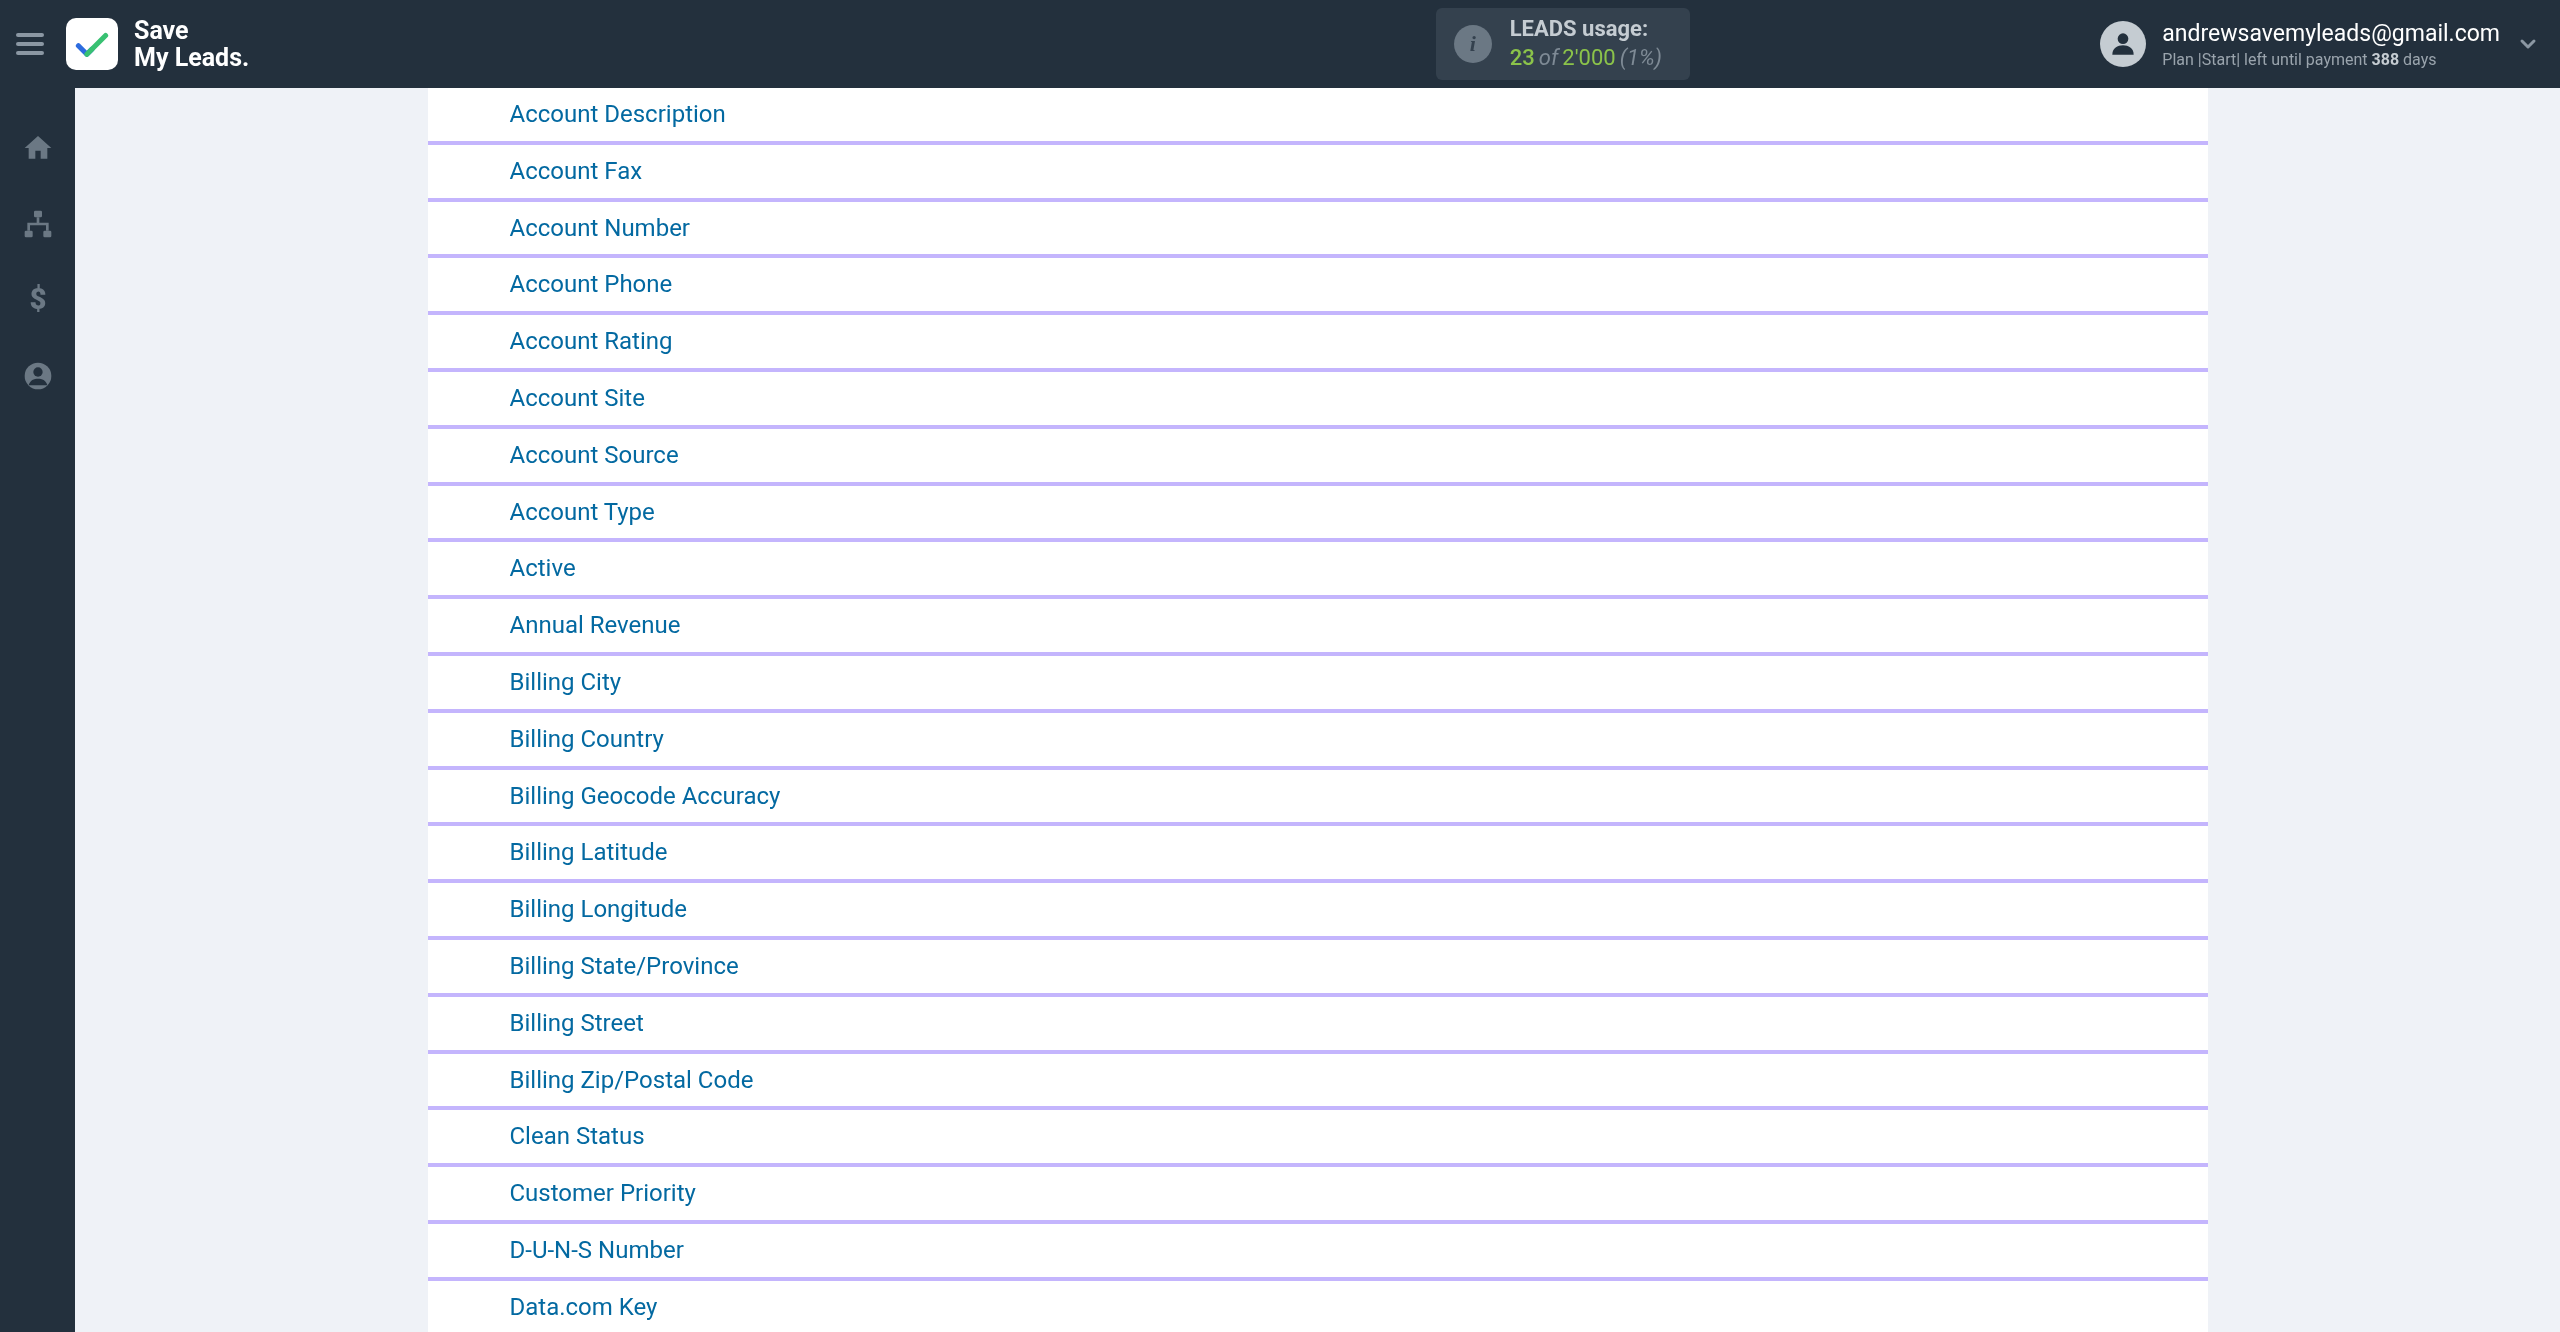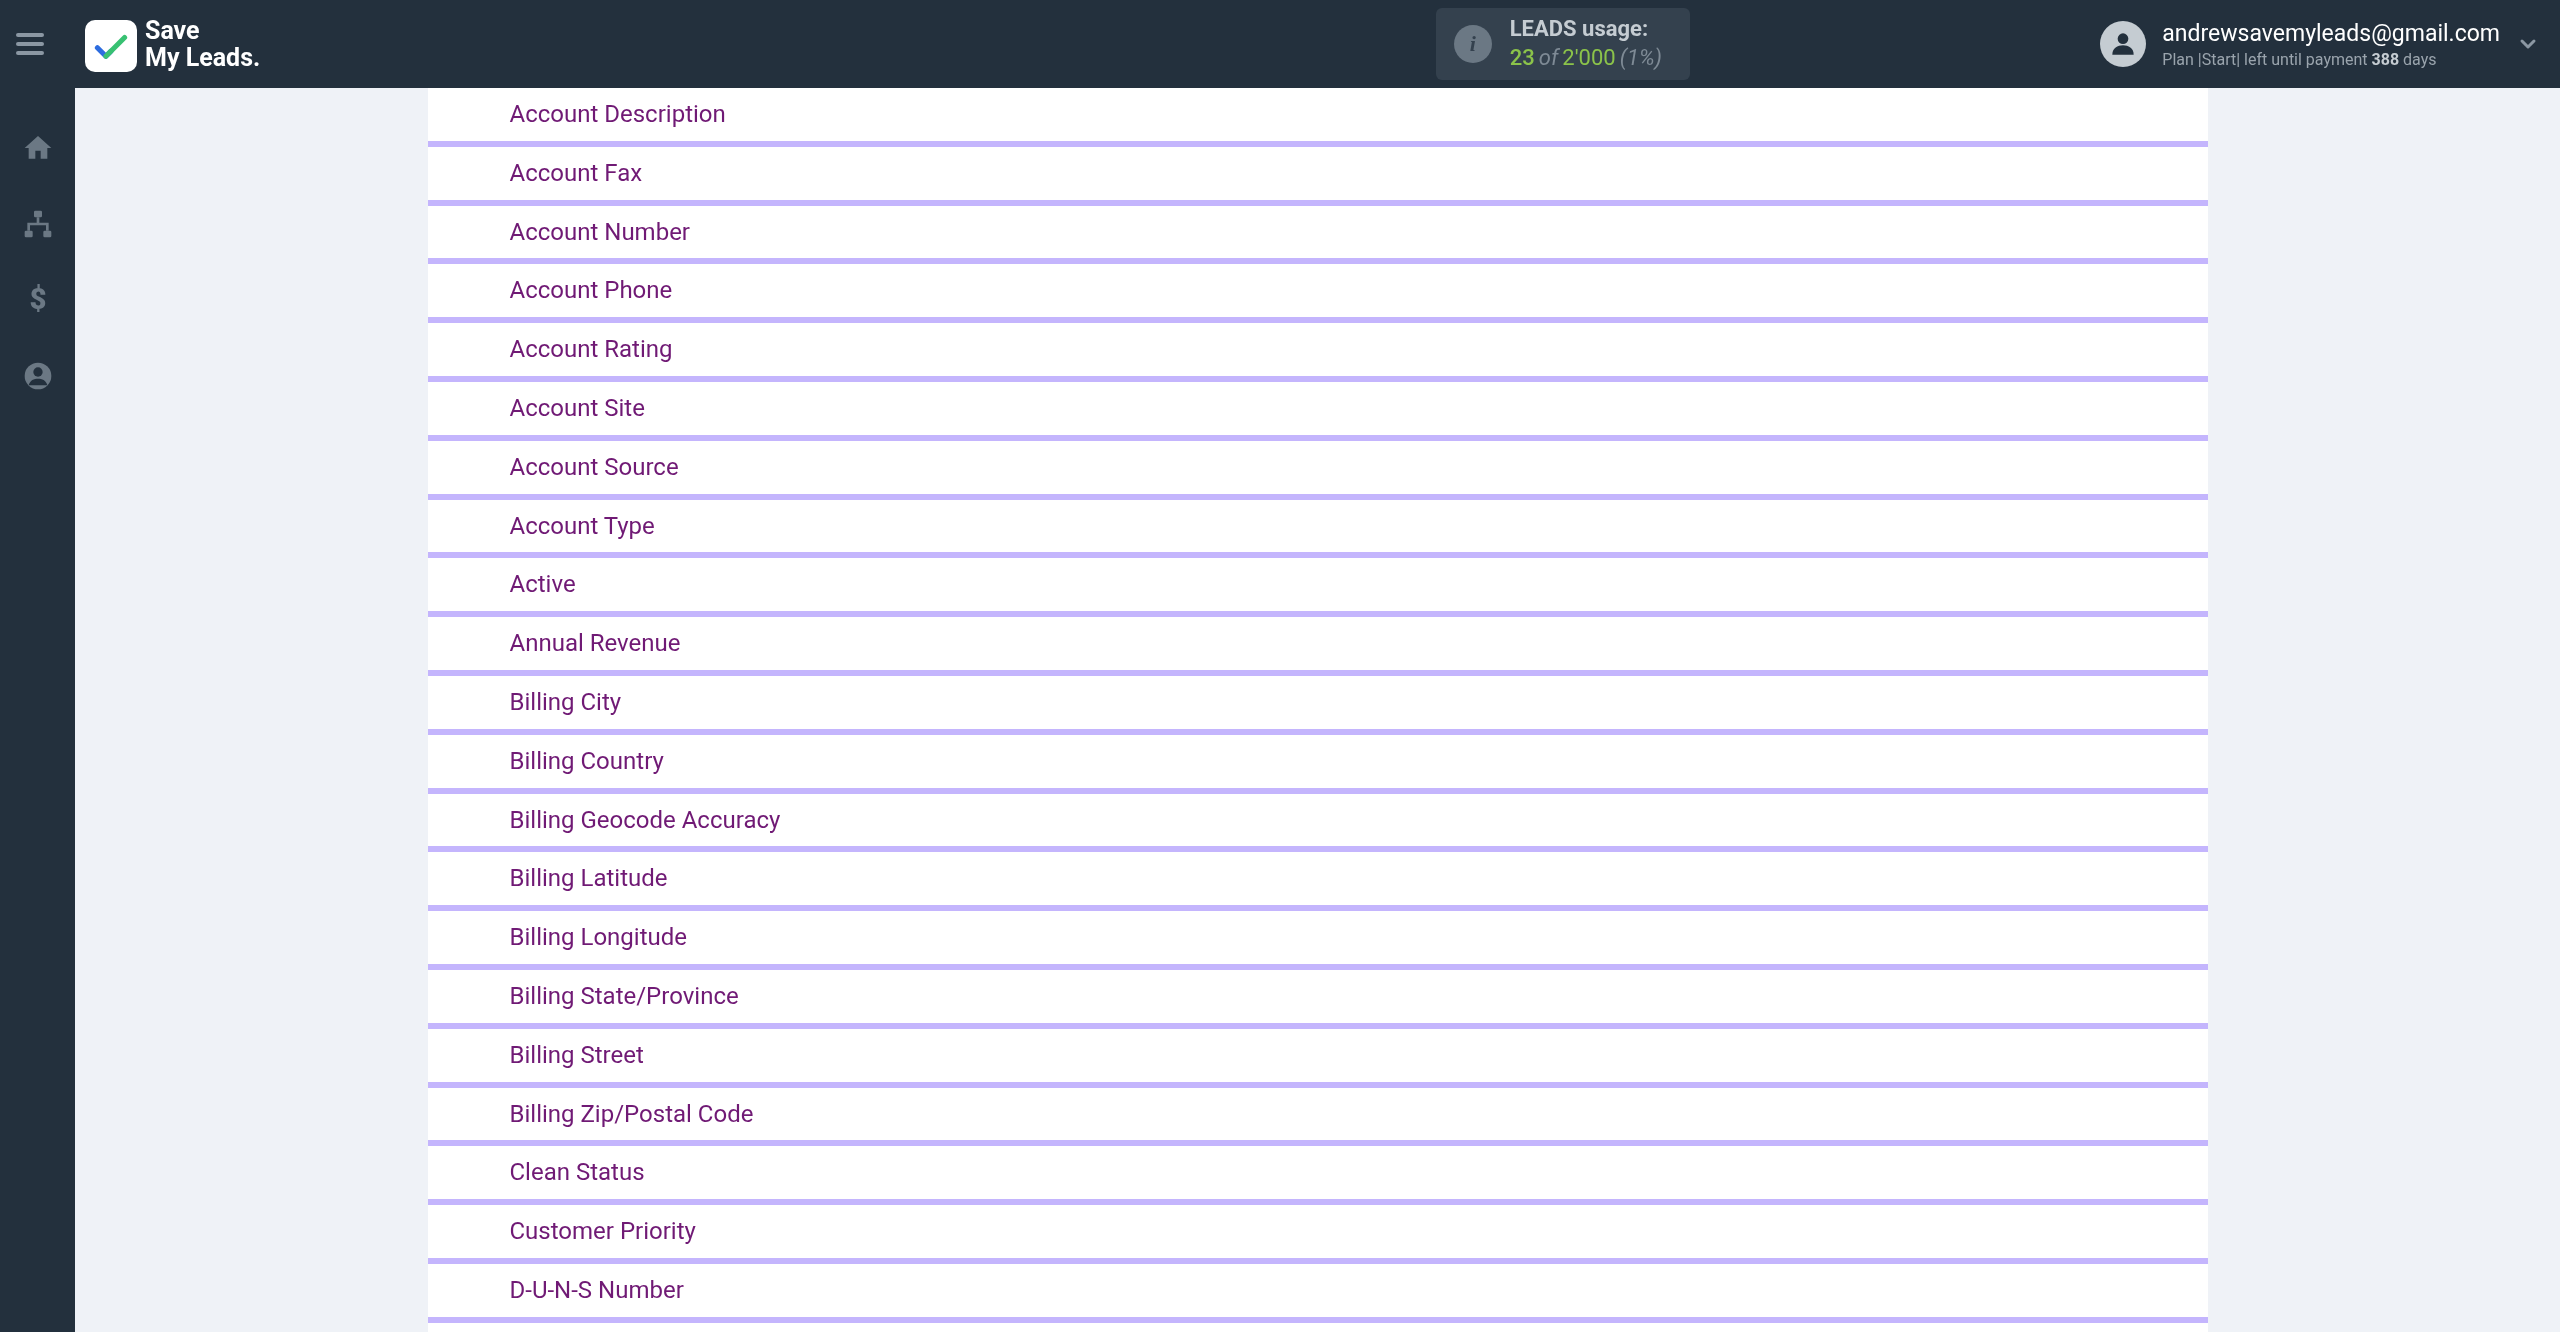--- a/index.html
+++ b/index.html
@@ -35,23 +35,22 @@
     }
     .hamburger span {
       display: block;
       height: 4px;
       background: #8b97a3;
       border-radius: 2px;
       width: 28px;
     }
     .logo-wrap {
       display: flex;
-      align-items: flex-end;
-      gap: 8px;
-      margin-left: 19px;
+      align-items: center;
+      gap: 16px;
     }
     .logo-box {
       width: 52px;
       height: 52px;
       background: #fff;
       border-radius: 10px;
       display: flex;
       align-items: center;
       justify-content: center;
     }
@@ -180,23 +179,23 @@
       height: 100%;
       margin-top: 0;
       overflow: hidden;
     }
     .field-list {
       padding: 0;
       margin-top: 0;
     }
     .field-row {
       padding: 12px 82px;
-      border-bottom: 6px solid #c4b5fd;
+      border-bottom: 4px solid #c4b5fd;
       font-size: 24px;
-      color: #701a75;
+      color: #0369a1;
       cursor: pointer;
       line-height: 1.2;
     }
   </style>
 </head>
 <body>
 
 <div class="header">
   <div class="hamburger">
     <span></span>

